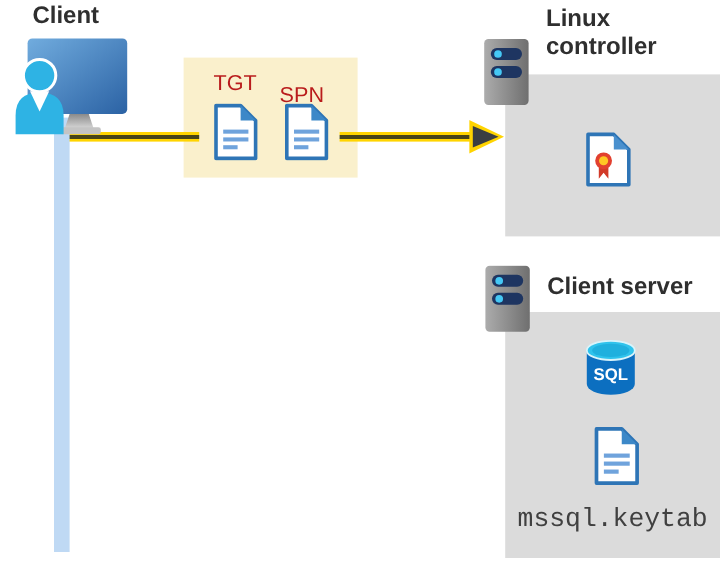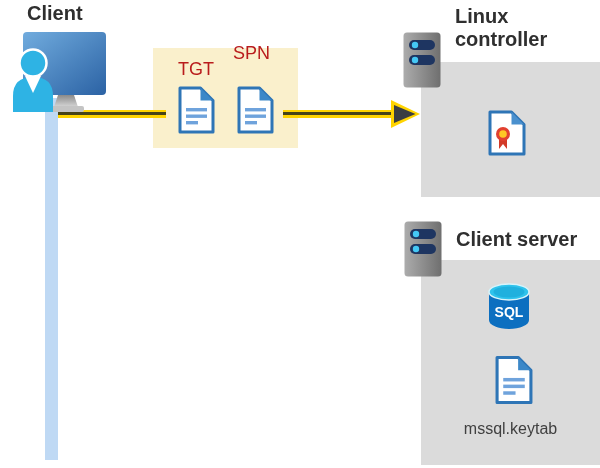--- a/index.html
+++ b/index.html
@@ -11,38 +11,38 @@
   .small-label{font-size:18px;color:#b91c1c;}
 
   .v-line{left:45px;top:98px;width:13px;height:362px;background:#BFD9F4;z-index:3;}
   .ticket-box{left:153px;top:48px;width:145px;height:100px;background:#FAF0CC;z-index:1;}
   .arrow-line{left:50px;top:110px;width:342px;height:8px;z-index:2;
     background:linear-gradient(to bottom,#FFD400 0 2.5px,#474418 2.5px 5.5px,#FFD400 5.5px 8px);}
   .arrow-head{left:391px;top:99px;width:30px;height:30px;z-index:3;}
   .doc-mask{left:166px;top:103px;width:117px;height:22px;background:#FAF0CC;z-index:3;}
 
   .tgt-label{left:178px;top:59px;z-index:5;}
-  .spn-label{left:233px;top:43px;z-index:5;}
+  .spn-label{left:233px;top:69px;z-index:5;}
   .tgt-doc{left:177px;top:86px;z-index:4;}
   .spn-doc{left:236px;top:86px;z-index:4;}
 
   .panel{background:#DBDBDB;z-index:1;}
   .dc-box{left:421px;top:62px;width:179px;height:135px;}
   .linux-box{left:421px;top:260px;width:179px;height:205px;}
 
   .client-label{left:27px;top:2px;z-index:5;}
   .client-icon{left:12px;top:27px;z-index:4;}
   .dc-server-icon{left:403px;top:32px;z-index:4;}
   .linux-server-icon{left:404px;top:221px;z-index:4;}
   .dc-label{left:455px;top:5px;width:140px;z-index:5;}
   .linux-label{left:456px;top:228px;width:144px;white-space:nowrap;z-index:5;}
   .cert-icon{left:487px;top:110px;z-index:4;}
   .sql-icon{left:488px;top:283px;z-index:4;}
   .keytab-doc{left:494px;top:354px;z-index:4;}
-  .keytab-label{left:421px;top:420px;width:179px;text-align:center;font-size:16px;color:#404040;z-index:5;}
+  .keytab-label{left:421px;top:420px;width:179px;text-align:center;font-size:22px;color:#404040;z-index:5;font-family:Liberation Mono, monospace;}
 </style>
 </head>
 <body>
 
 <svg width="0" height="0" style="position:absolute" aria-hidden="true">
   <defs>
     <linearGradient id="monGrad" x1="0" y1="0" x2="1" y2="1">
       <stop offset="0" stop-color="#71ACDE"></stop>
         <stop offset="1" stop-color="#2B62A4"></stop>
     </linearGradient>

